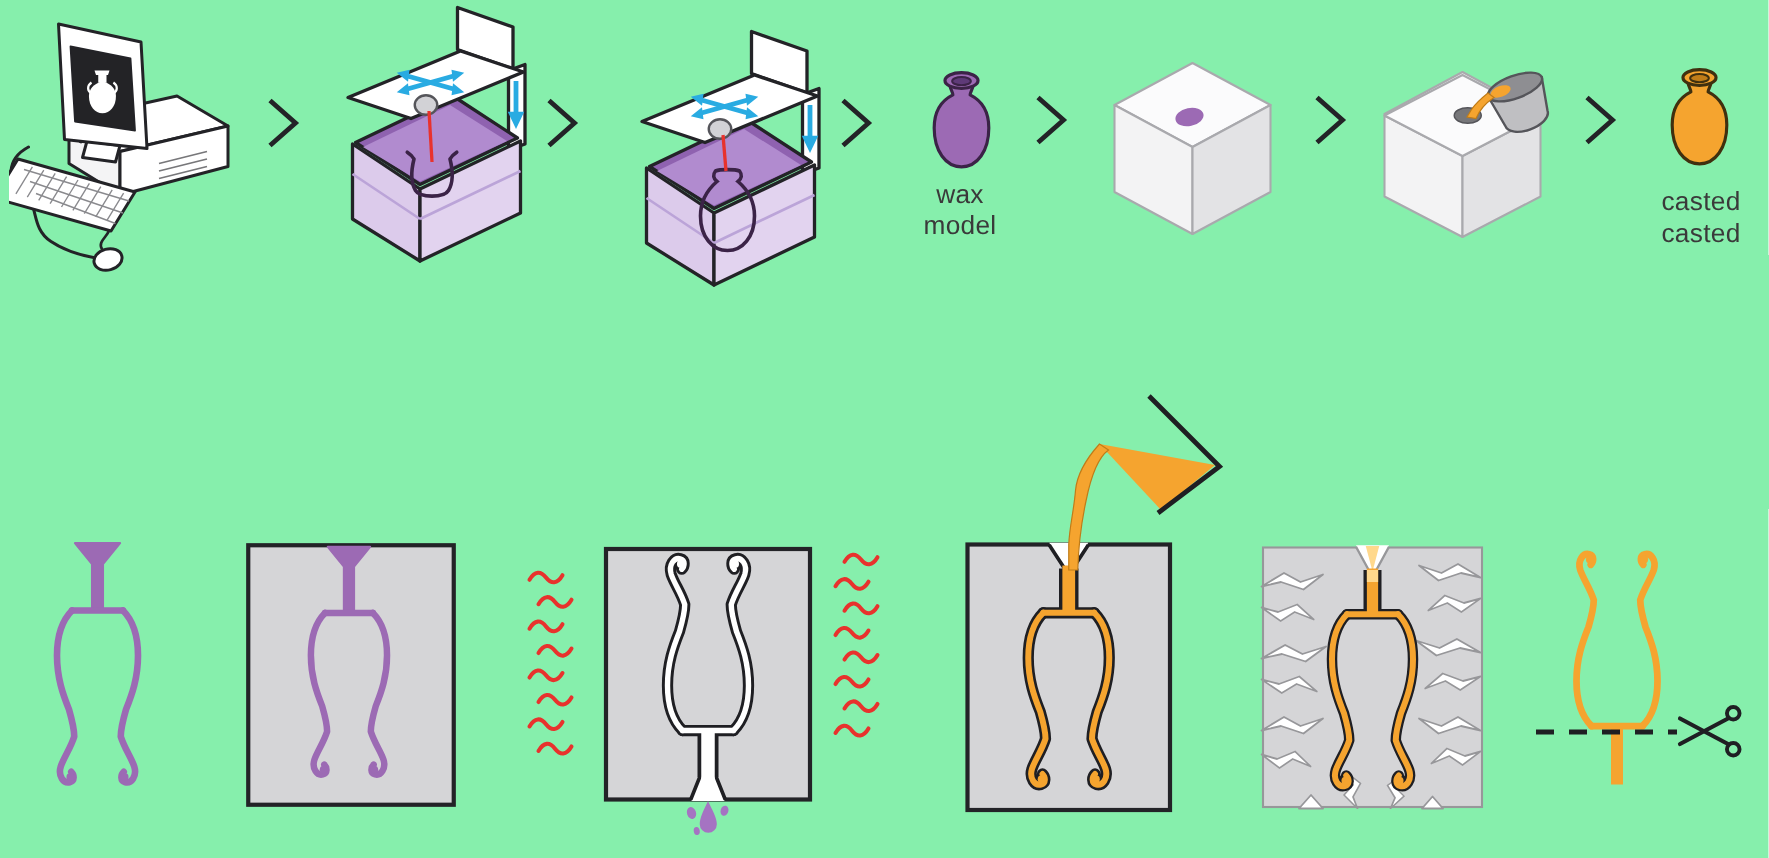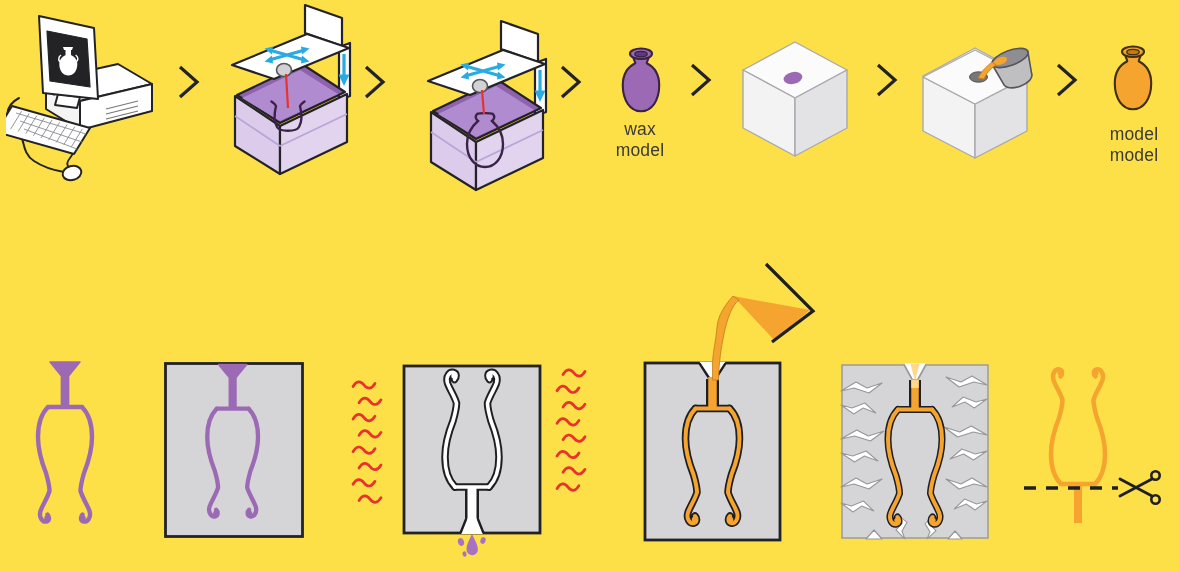--- a/index.html
+++ b/index.html
@@ -1,16 +1,16 @@
 <!DOCTYPE html>
 <html style="--purple: #9c6ab4; --purple_deep: #5e3a78; --purple_ink: #3b2347; --purple_pale: #dccbeb; --purple_pale2: #e2d3ef; --liquid: #b18bcf; --liquid_dark: #8f62b0; --liquid_line: #bba4d8; --drip: #a573c2; --orange: #f5a42f; --orange_deep: #c07c18; --orange_pale: #ffd88c; --orange_ink: #40300f; --red: #e8322d; --blue: #29abe2; --ink: #232327; --gray_block: #d5d5d7; --gray_edge: #97979a; --gray_metal: #bfbfc2; --gray_metal_dark: #8e8e92; --gray_slot: #77777a; --label_ink: #3a3a3a; --white: #ffffff; --screen: #232326;"><head>
 <meta charset="utf-8">
 <style>
   html,body{margin:0;padding:0;background:#fff;}
-  .canvas{position:relative;width:1179px;height:572px;background:#fde047;overflow:hidden;
+  .canvas{position:relative;width:1179px;height:572px;background:#86efac;overflow:hidden;
           font-family:"Liberation Sans",sans-serif;}
   .abs{position:absolute;}
   .cap{position:absolute;text-align:center;font-size:17.5px;line-height:21px;
        color:var(--label_ink);letter-spacing:.2px;}
   svg{display:block;}
 </style>
 </head>
 <body>
 
 <div class="canvas">
@@ -176,21 +176,21 @@
     <ellipse cx="-10" cy="-0.5" rx="7" ry="3.6" fill="var(--orange)"></ellipse>
   </g>
   <path d="M77,42 C72,46 68,50 66,53 L63,58 L69,59 C71,54 75,49 81,45 Z" fill="var(--orange)" stroke="var(--orange_deep)" stroke-width="0.8"></path>
 </svg>
 
 <svg class="abs" style="left:1110px;top:44px" width="46" height="71" viewBox="0 0 48 74">
   <path d="M16,11 C16,14 18,16 18,18 C10,22 5,30 5,41 C5,57 13,68 24,68 C35,68 43,57 43,41 C43,30 38,22 30,18 C30,16 32,14 32,11 Z" fill="var(--orange)" stroke="var(--orange_ink)" stroke-width="2.2" stroke-linejoin="round"></path>
   <ellipse cx="24" cy="8" rx="11.5" ry="5.5" fill="var(--orange)" stroke="var(--orange_ink)" stroke-width="2.2"></ellipse>
   <ellipse cx="24" cy="8.4" rx="6.5" ry="2.8" fill="var(--orange_deep)" stroke="var(--orange_ink)" stroke-width="1.4"></ellipse>
 </svg>
-<div class="cap" style="left:1099px;top:124px;width:70px">model model</div>
+<div class="cap" style="left:1099px;top:124px;width:70px">casted casted</div>
 
 <svg class="abs" style="left:34px;top:360px" width="62" height="170" viewBox="0 0 62 170">
   <path d="M16,2 L46,2 L34.6,16 L34.6,47.5 L27.4,47.5 L27.4,16 Z" fill="var(--purple)" stroke="var(--purple)" stroke-width="1.5" stroke-linejoin="round"></path>
   <g transform="translate(0,47)" style="color:var(--purple)">
     <use href="#vaseBody" stroke-width="4.4"></use>
     <use href="#vaseTips"></use>
   </g>
 </svg>
 
 <svg class="abs" style="left:164px;top:362px" width="140" height="176" viewBox="0 0 140 176">

